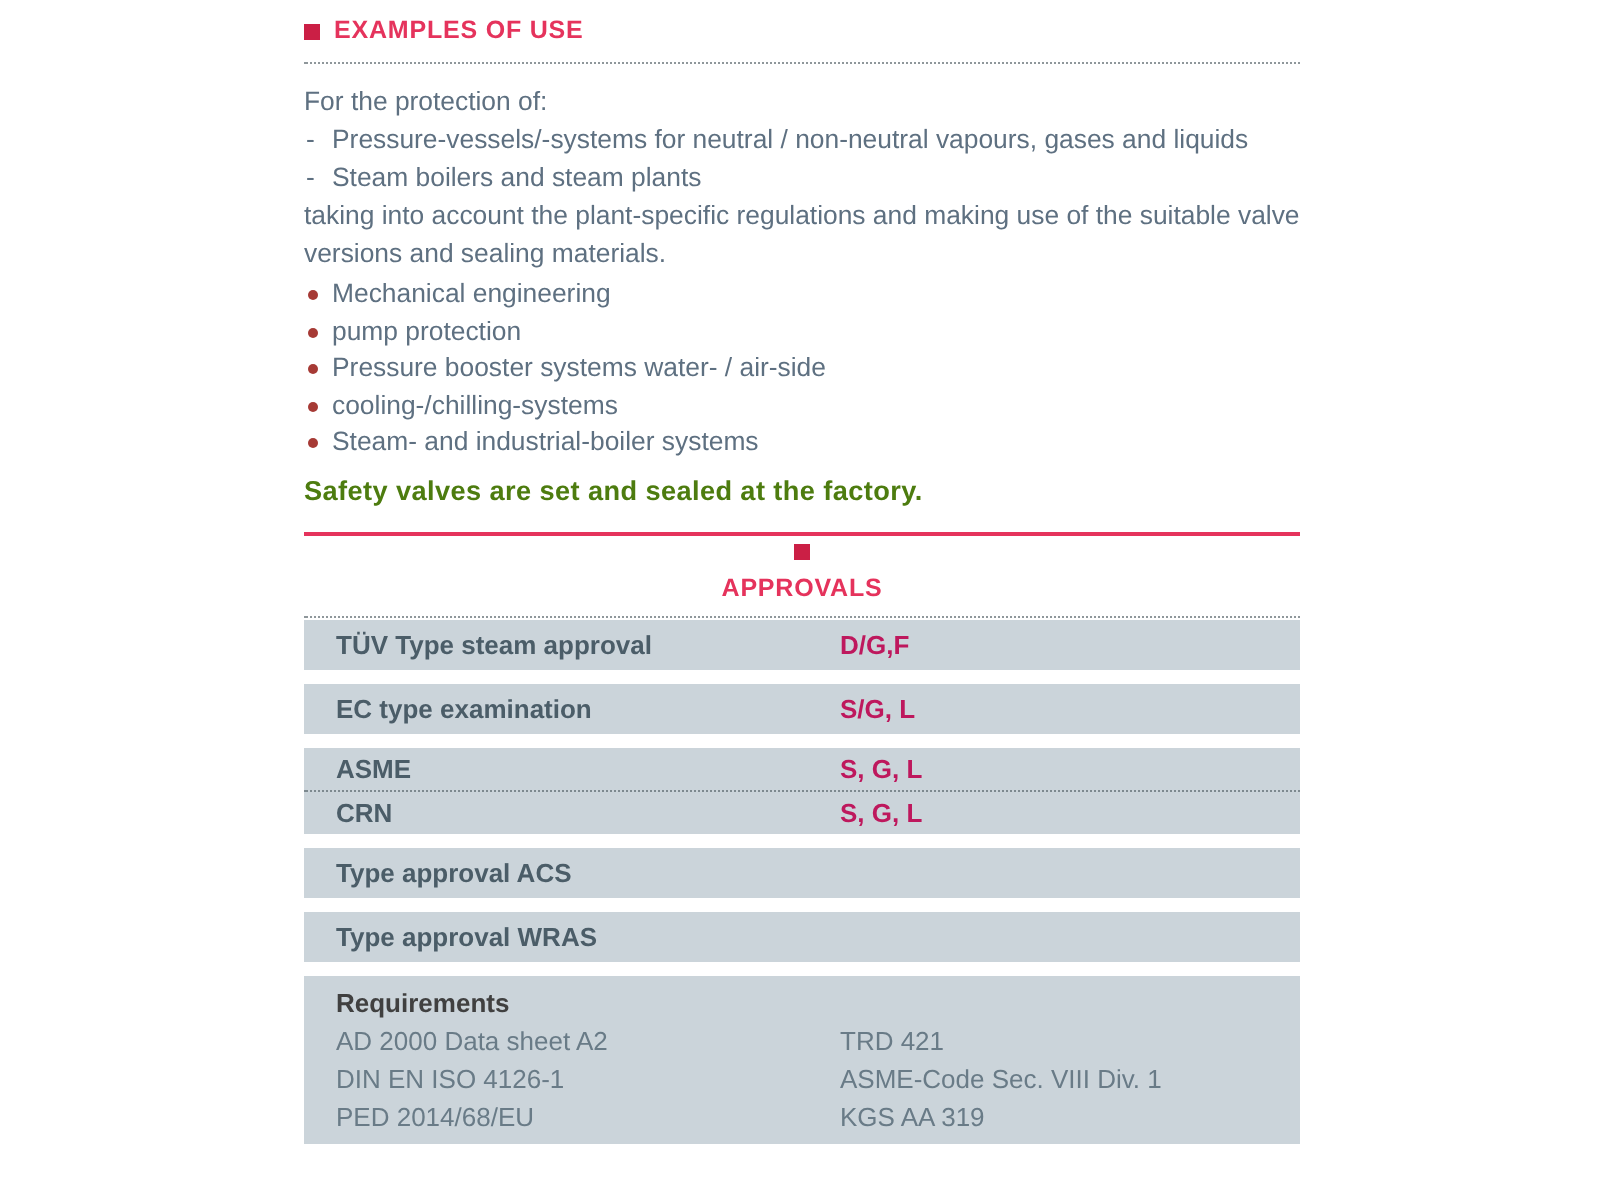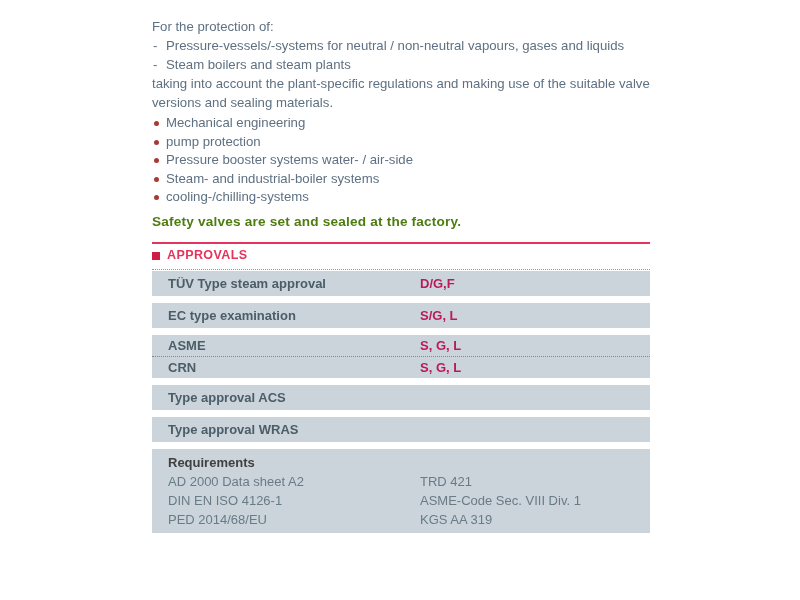--- a/index.html
+++ b/index.html
@@ -37,21 +37,21 @@
   }
 
   .note {
     margin-top:2px; font-size:13.6px; font-weight:bold;
     color:#4d7c0f; letter-spacing:0.2px; line-height:14px; padding-top:6px;
   }
 
   
   .approvals { margin-top:10px; }
   .rule { height:0; border-top:2px solid #e5335c; }
-  .approvals .sec-head { margin-top:4px; padding-bottom:6px; }
+  .approvals .sec-head { margin-top:4px; padding-bottom:6px;flex-direction:column; }
 
   .table { margin-top:1px; }
   .row {
     position:relative; background:#cbd4da; height:25px; margin-bottom:7px;
     display:flex; align-items:center; padding-left:16px; box-sizing:border-box;
   }
   .lbl { font-size:13px; font-weight:bold; color:#4b5d68; white-space:nowrap; }
   .val { position:absolute; left:268px; font-size:13px; font-weight:bold; color:#be185d; white-space:nowrap; }
 
   .group { background:#cbd4da; margin-bottom:7px; }
@@ -66,32 +66,36 @@
   .req-cols { display:flex; }
   .req-col { font-size:13px; line-height:19px; color:#697b87; }
   .req-col.c1 { width:252px; flex:none; }
   .req-line { white-space:nowrap; }
 </style>
 </head>
 <body>
 
 <div class="content">
 
+  <div class="sec-head">
+    <span class="sec-sq"></span>
+    <span class="sec-title">EXAMPLES OF USE</span>
+  </div>
 
   <div class="bodytext">
     <p class="intro">For the protection of:</p>
     <div class="dash">Pressure-vessels/-systems for neutral / non-neutral vapours, gases and liquids</div>
     <div class="dash">Steam boilers and steam plants</div>
     <p class="outro">taking into account the plant-specific regulations and making use of the suitable valve versions and sealing materials.</p>
     <ul class="blist">
       <li>Mechanical engineering</li>
       <li>pump protection</li>
       <li>Pressure booster systems water- / air-side</li>
+      <li>cooling-/chilling-systems</li>
       <li>Steam- and industrial-boiler systems</li>
-      <li>cooling-/chilling-systems</li>
     </ul>
     <p class="note">Safety valves are set and sealed at the factory.</p>
   </div>
 
   <div class="approvals">
     <div class="rule"></div>
     <div class="sec-head">
       <span class="sec-sq"></span>
       <span class="sec-title">APPROVALS</span>
     </div>

